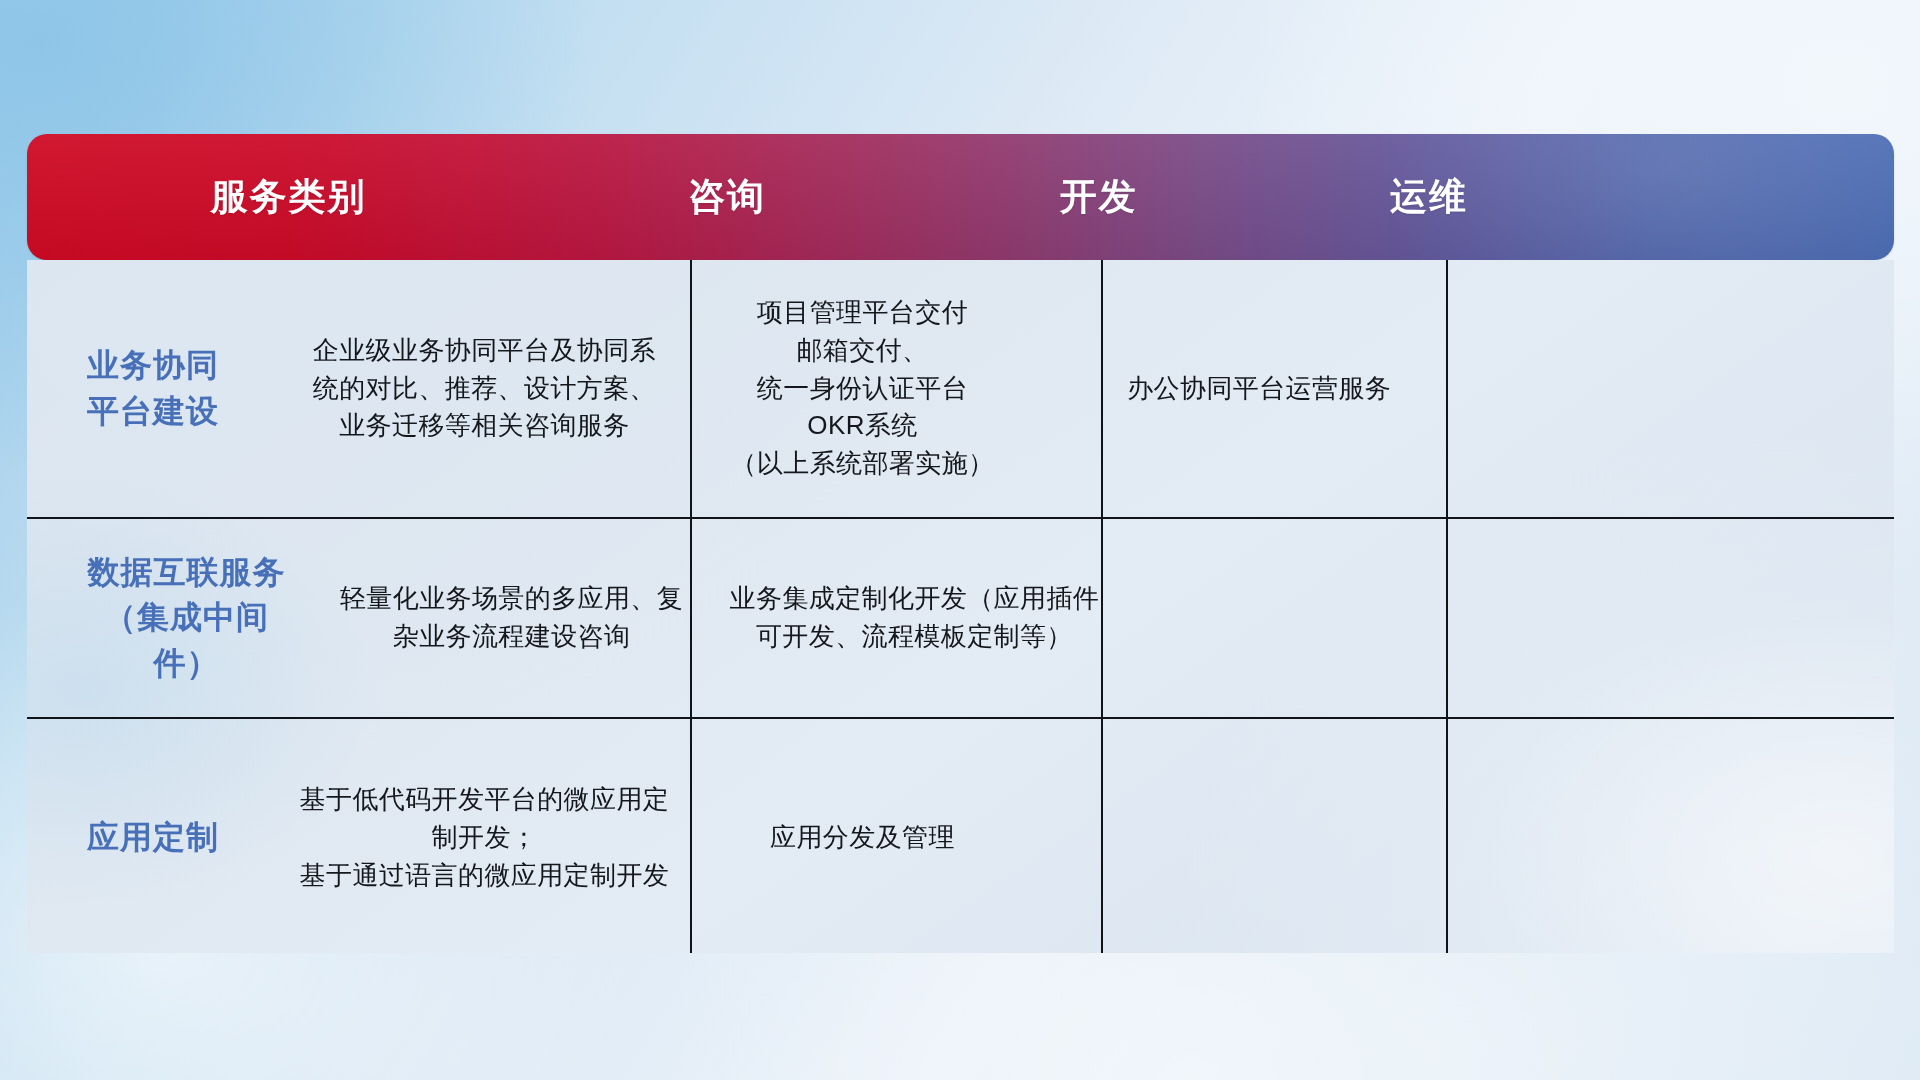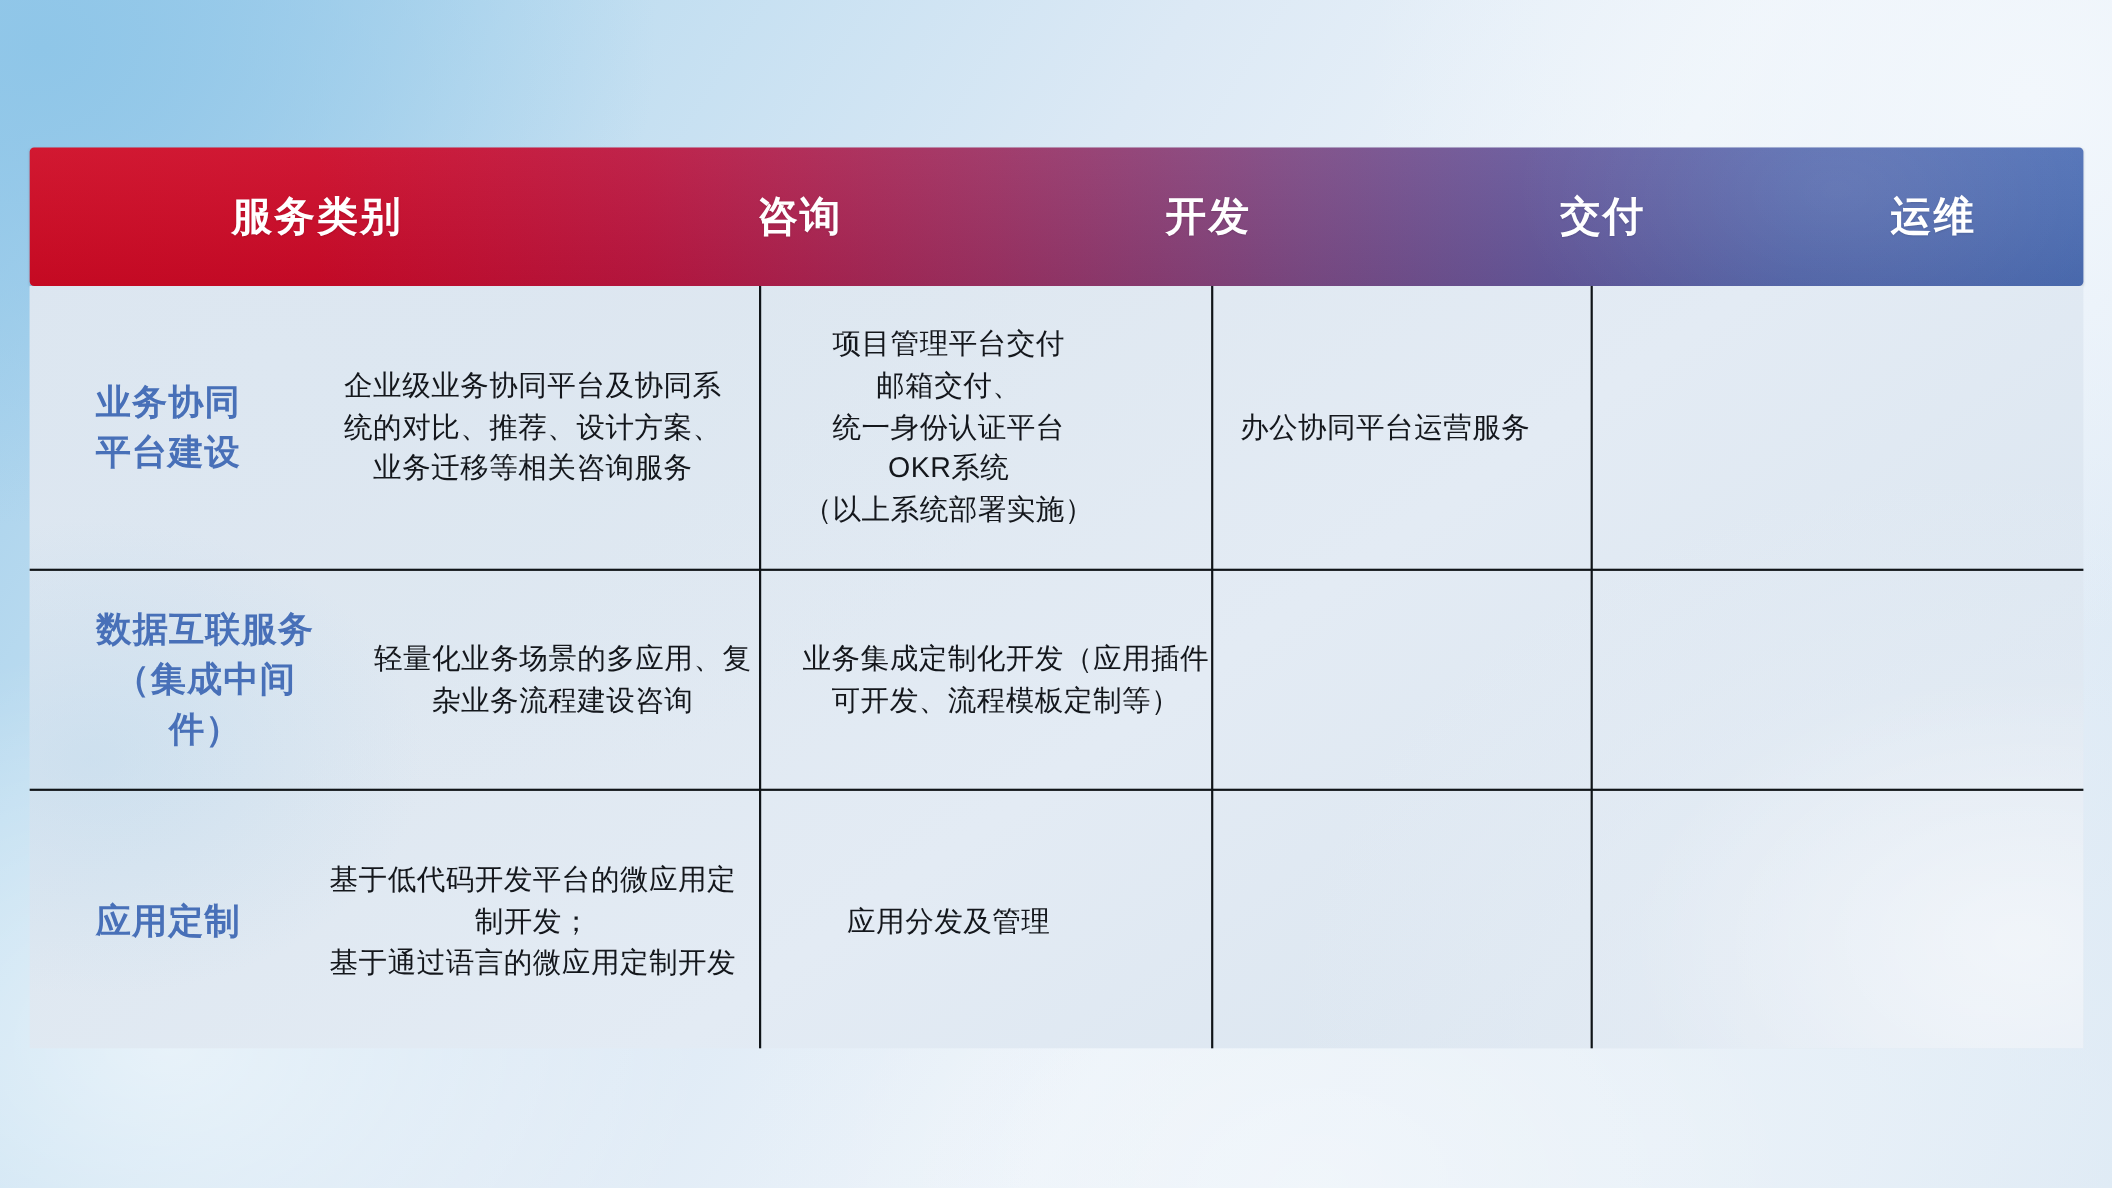--- a/index.html
+++ b/index.html
@@ -42,21 +42,21 @@
     top: 134px;
     width: 1867px;
     height: 819px;
   }
 
   
   .table-header {
     position: relative;
     display: flex;
     height: 126px;
-    border-radius: 4px;
+    border-radius: 20px;
     background: linear-gradient(90deg,
         #cf0a24 0%,
         #cc0a28 14%,
         #bb1640 30%,
         #9c3163 47%,
         #7c4a85 62%,
         #64589c 74%,
         #4f63ab 86%,
         #4a6cb4 100%);
     box-shadow: 0 1px 2px rgba(60,70,90,.18);
@@ -154,21 +154,20 @@
 <body>
 
 <div id="page-bg"></div>
 
 <div id="table-card">
 
   <div class="table-header">
     <div class="th" style="width:28.0%">服务类别</div>
     <div class="th" style="width:19.0%">咨询</div>
     <div class="th" style="width:20.8%">开发</div>
-    <div class="th" style="width:17.6%">交付</div>
     <div class="th" style="width:14.6%">运维</div>
   </div>
 
   <div class="table-body">
 
     <div class="vrule" style="left:35.5%"></div>
     <div class="vrule" style="left:57.5%"></div>
     <div class="vrule" style="left:76.0%"></div>
 
     <div class="row r1">

